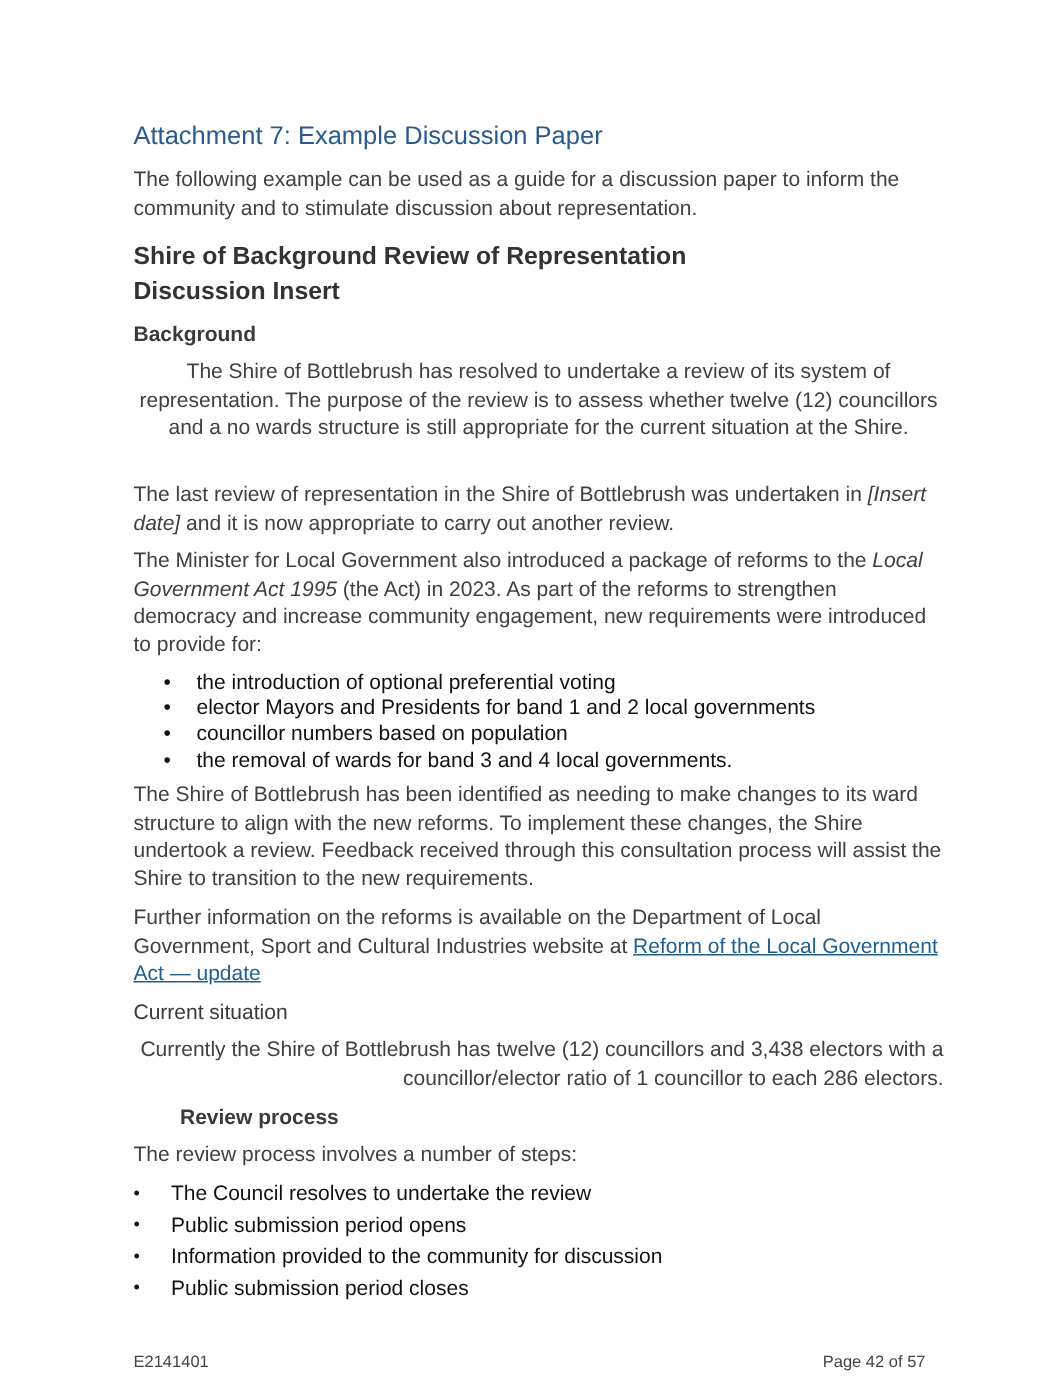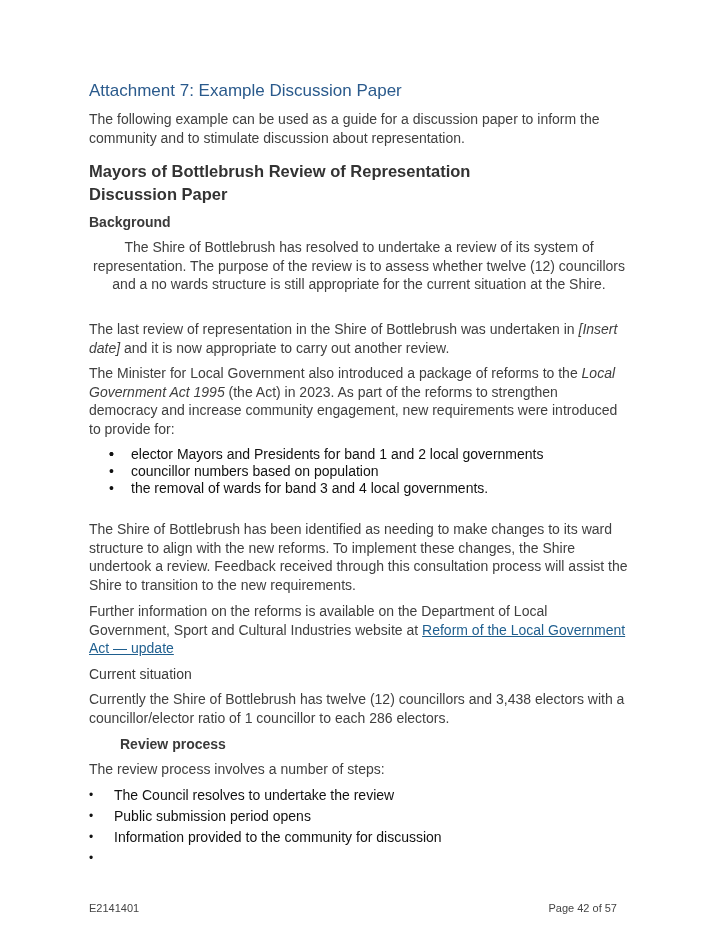--- a/index.html
+++ b/index.html
@@ -24,53 +24,53 @@
 </style>
 </head>
 <body>
 
 <div class="page">
   <h1 class="attach-title">Attachment 7: Example Discussion Paper</h1>
 
   <p class="p" style="top:110px;">The following example can be used as a guide for a discussion paper to inform the community and to stimulate discussion about representation.</p>
 
   <h2 class="h2" style="top:160px;">
-    <span>Mayors of Bottlebrush Review of Representation</span><br>
-    <span>Discussion Paper</span>
+    <span>Shire of Background Review of Representation</span><br>
+    <span>Discussion Insert</span>
   </h2>
 
   <h3 class="h3" style="top:214px;">Background</h3>
 
   <p class="p" style="top:238px;text-align:center;">The Shire of Bottlebrush has resolved to undertake a review of its system of representation. The purpose of the review is to assess whether twelve (12) councillors and a no wards structure is still appropriate for the current situation at the Shire.</p>
 
   <p class="p" style="top:320px;"><span>The last review of representation in the Shire of Bottlebrush was undertaken in </span><em>[Insert date]</em><span> and it is now appropriate to carry out another review.</span></p>
 
   <p class="p" style="top:364px;"><span>The Minister for Local Government also introduced a package of reforms to the </span><em>Local Government Act 1995</em><span> (the Act) in 2023. As part of the reforms to strengthen democracy and increase community engagement, new requirements were introduced to provide for:</span></p>
 
   <ul class="b1">
-    <li><span class="dot">•</span></li>
+    <li><span class="dot">•</span><span>the introduction of optional preferential voting</span></li>
     <li><span class="dot">•</span><span>elector Mayors and Presidents for band 1 and 2 local governments</span></li>
     <li><span class="dot">•</span><span>councillor numbers based on population</span></li>
     <li><span class="dot">•</span><span>the removal of wards for band 3 and 4 local governments.</span></li>
   </ul>
 
   <p class="p" style="top:520px;">The Shire of Bottlebrush has been identified as needing to make changes to its ward structure to align with the new reforms. To implement these changes, the Shire undertook a review. Feedback received through this consultation process will assist the Shire to transition to the new requirements.</p>
 
   <p class="p" style="top:602px;"><span>Further information on the reforms is available on the Department of Local Government, Sport and Cultural Industries website at </span><a class="link" href="#">Reform of the Local Government Act — update</a></p>
 
   <div class="plain-head" style="top:666px;">Current situation</div>
 
-  <p class="p" style="top:690px;">Currently the Shire of Bottlebrush has twelve (12) councillors and 3,438 electors with a councillor/elector ratio of 1 councillor to each 286 electors.</p>
+  <p class="p" style="top:690px;text-align:right;">Currently the Shire of Bottlebrush has twelve (12) councillors and 3,438 electors with a councillor/elector ratio of 1 councillor to each 286 electors.</p>
 
   <h3 class="h3" style="top:736px;margin-left:31px;">Review process</h3>
 
   <p class="p" style="top:760px;">The review process involves a number of steps:</p>
 
   <ul class="b2">
     <li><span class="dot">•</span><span>The Council resolves to undertake the review</span></li>
     <li><span class="dot">•</span><span>Public submission period opens</span></li>
     <li><span class="dot">•</span><span>Information provided to the community for discussion</span></li>
-    <li><span class="dot">•</span></li>
+    <li><span class="dot">•</span><span>Public submission period closes</span></li>
   </ul>
 </div>
 
 <div class="footer-left">E2141401</div>
 <div class="footer-right">Page 42 of 57</div>
 
 </body></html>

